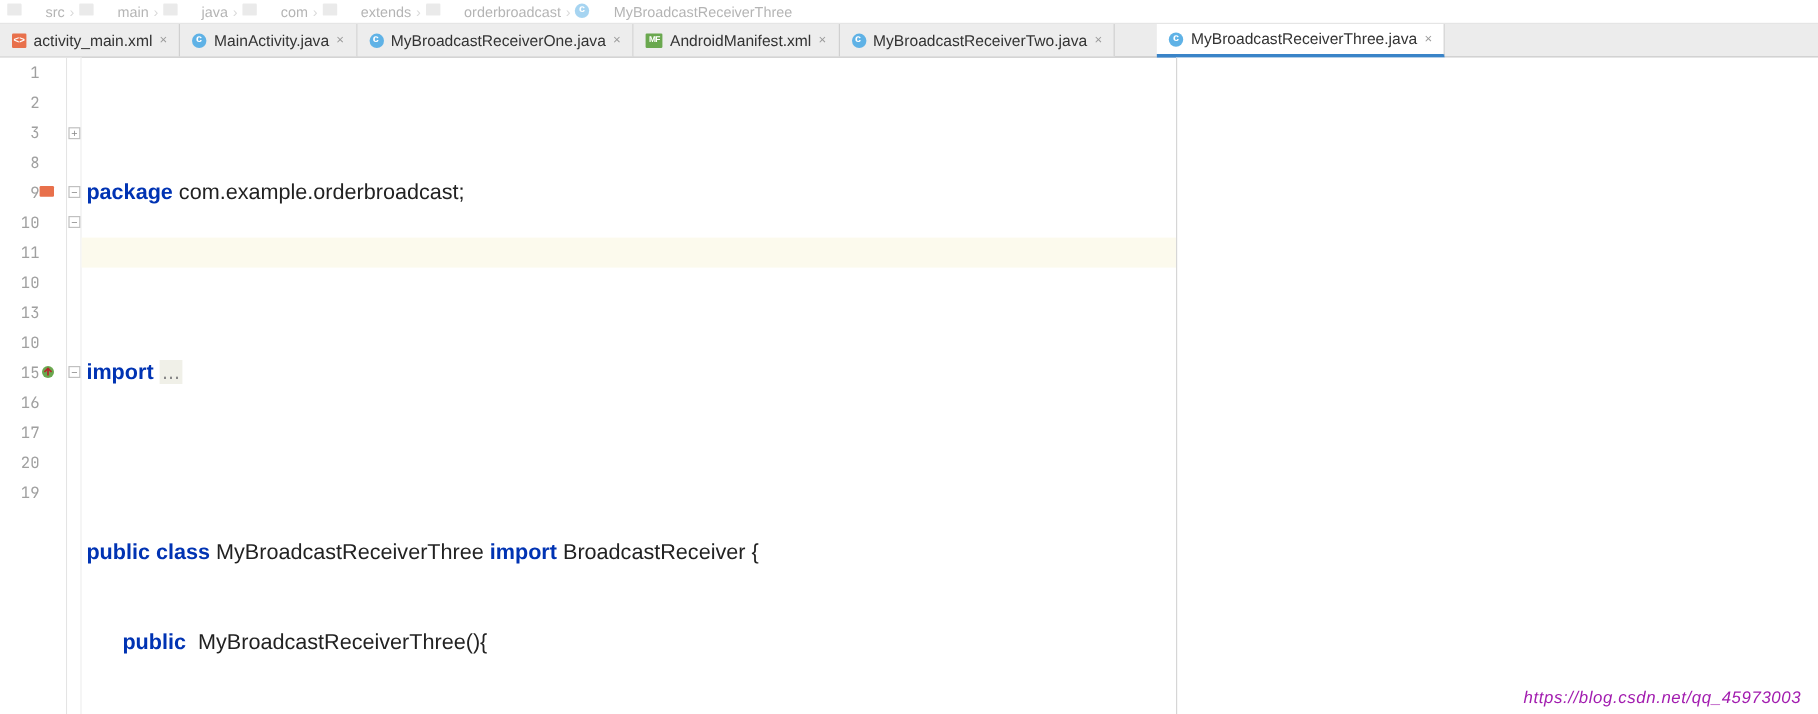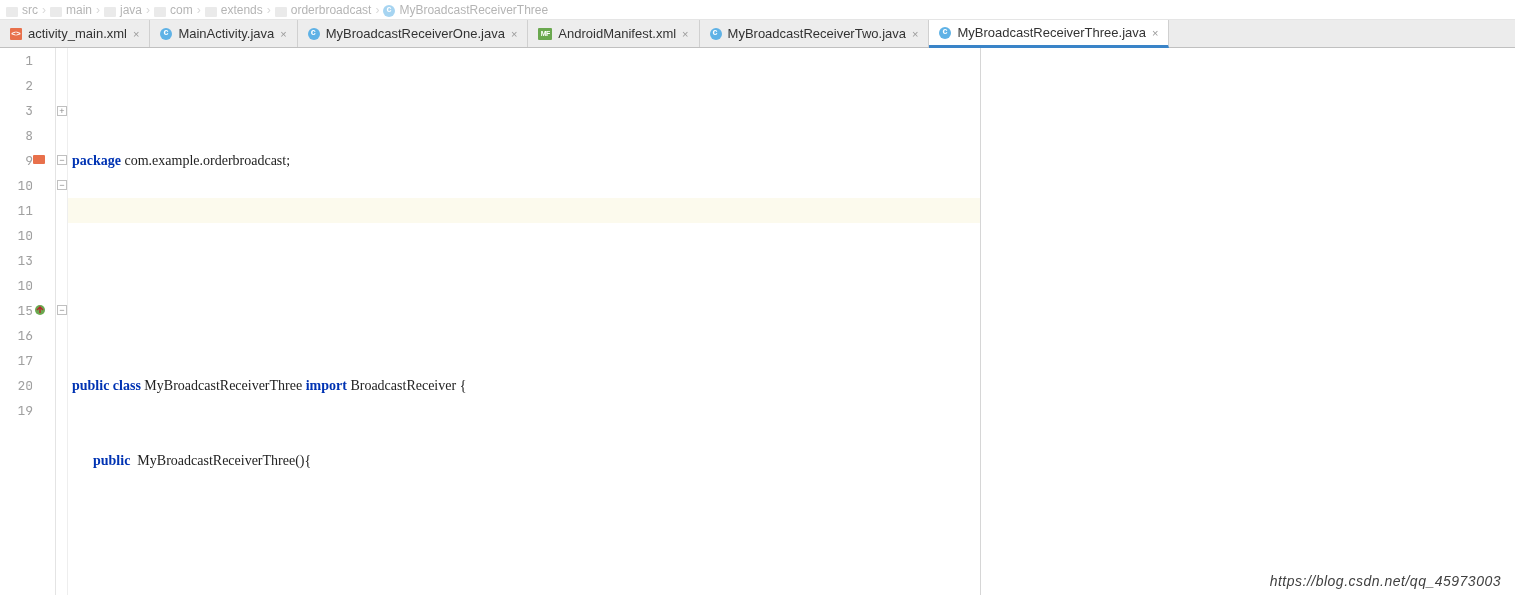--- a/index.html
+++ b/index.html
@@ -16,21 +16,21 @@
     height: 20px;
     display: flex;
     align-items: center;
     padding-left: 6px;
     gap: 4px;
     color: #777;
     font-size: 12px;
     opacity: 0.55;
     border-bottom: 1px solid #d0d0d0;
   }
-  .breadcrumb .crumb { display: flex; align-items: flex-end; gap: 4px; }
+  .breadcrumb .crumb { display: flex; align-items: flex-start; gap: 20px; }
   .breadcrumb .sep { color: #bbb; }
   .folder-icon {
     width: 12px; height: 10px; display:inline-block;
     background: #dadada; border-radius: 1px;
   }
   .class-icon {
     width: 12px; height: 12px; border-radius: 50%;
     background: #5fb2e6; display:inline-block;
     position:relative;
   }
@@ -63,20 +63,21 @@
     border-right: 1px solid #d0d0d0;
     color: #333;
     background:#ededed;
     cursor: pointer;
     white-space: nowrap;
   }
   .tab.active {
     background:#ffffff;
     border-bottom: 3px solid #3a84c8;
     margin-bottom: -1px;
+    margin-left: 35px;
   }
   .tab .close { color:#999; font-size:11px; }
   .editor-area {
     display:flex;
     height: calc(595px - 20px - 28px);
     position: relative;
   }
   .gutter {
     width: 56px;
     background:#ffffff;
@@ -92,22 +93,22 @@
   .gutter .ln { height: 25px; line-height:25px; position:relative;}
   .fold-stripe{
     width:12px;
     border-right:1px solid #eee;
     background:#fff;
     position:relative;
   }
   .fold-stripe .fold { position:absolute; left:1px; width:10px; height:10px; border:1px solid #c0c0c0; background:#fff; font-size:9px; line-height:8px; text-align:center; color:#888; cursor:pointer;}
   .code {
     flex:1;
-    font-family: Liberation Serif, serif;
-    font-size: 14px;
+    font-family: Liberation Sans, sans-serif;
+    font-size: 18px;
     line-height: 25px;
     color:#222;
     position:relative;
     white-space: pre;
     padding-left: 4px;
   }
   .code .line { height:25px; }
   .kw { color:#0033b3; font-weight:bold; }
   .import-fold { background:#f0f0e8; color:#888; padding:0 2px;}
   .current-line-bg {
@@ -120,21 +121,21 @@
   .code .line > * { position:relative; z-index:1;}
   .right-panel {
     width: 535px;
     border-left: 1px solid #d6d6d6;
     background:#ffffff;
   }
   .watermark {
     position:absolute;
     right:14px;
     bottom:6px;
-    color:#404040;
+    color:#a21caf;
     font-size:14px;
     font-style:italic;
     letter-spacing:0.5px;
   }
   .gutter-ov-icon{
     position:absolute; left:32px; width:16px;height:16px;
   }
 </style>
 </head>
 <body>
@@ -243,20 +244,21 @@
     <div class="fold" style="top:58px">+</div>
     <div class="fold" style="top:107px">−</div>
     <div class="fold" style="top:132px">−</div>
     <div class="fold" style="top:257px">−</div>
   </div>
   <div class="code">
     <div class="current-line-bg" style="top: 150px;"></div>
 
     <div class="line"><span class="kw">package</span><span> com.example.orderbroadcast;</span></div>
     <div class="line"></div>
+    <div class="line"><span class="kw">import</span><span> </span><span class="import-fold">...</span></div>
     <div class="line"></div>
     <div class="line"><span class="kw">public class</span><span> MyBroadcastReceiverThree </span><span class="kw">import</span><span> BroadcastReceiver {</span></div>
     <div class="line"><span>      </span><span class="kw">public</span><span>  MyBroadcastReceiverThree(){</span></div>
     
     
     
     
     
     
     

